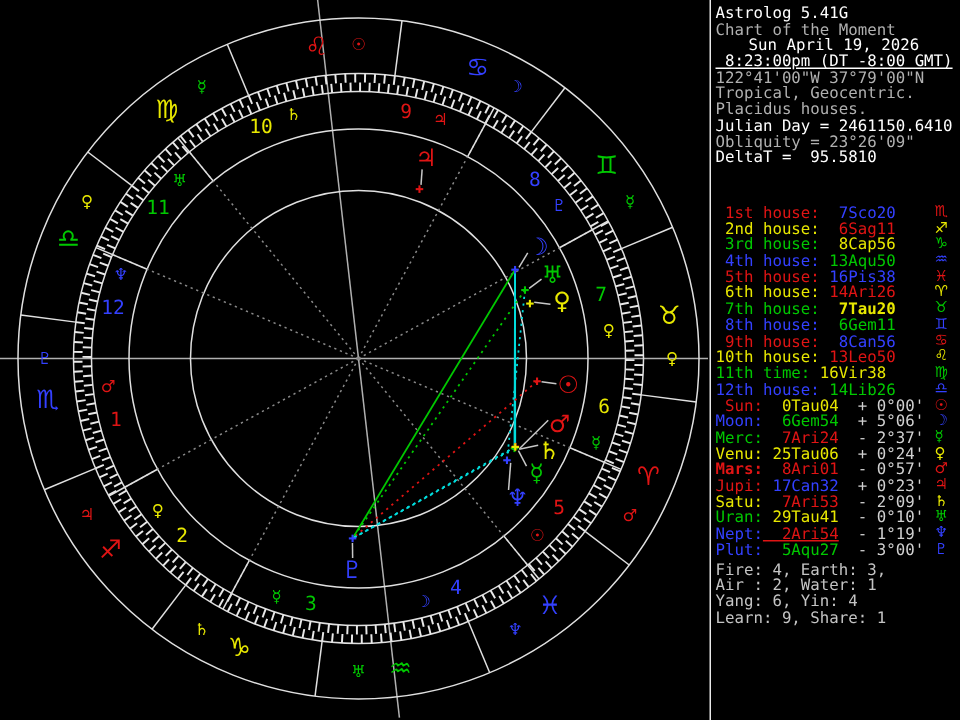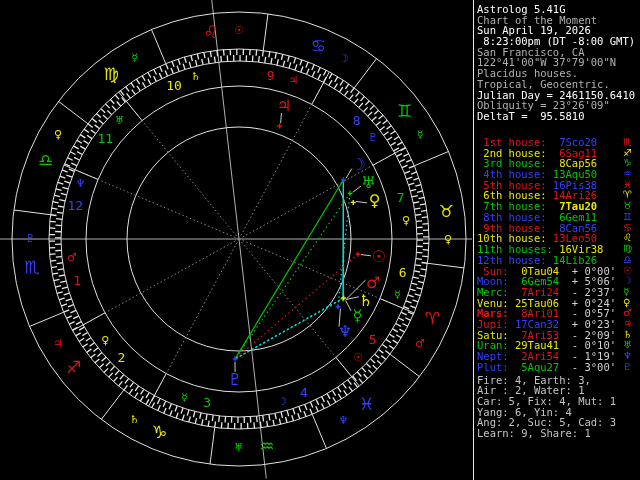--- a/index.html
+++ b/index.html
@@ -529,58 +529,55 @@
         <text x="368.35448560940586" y="182.88924298562688" fill="#00c800" font-size="16" font-family="&quot;DejaVu Sans&quot;, sans-serif" text-anchor="middle" dominant-baseline="central">♅</text>
         <text x="345.0369922775442" y="331.936302211418" fill="#3340ff" font-size="16" font-family="&quot;DejaVu Sans&quot;, sans-serif" text-anchor="middle" dominant-baseline="central">♆</text>
         <text x="234.85887689618684" y="379.9391751765245" fill="#3340ff" font-size="16" font-family="&quot;DejaVu Sans&quot;, sans-serif" text-anchor="middle" dominant-baseline="central">♇</text>
       </g>
     </svg>
   <div id="divider"></div>
   <div id="sidebar">
     <div class="blk" id="hdr" style="top:4px">
         <div class="ln"><span style="color: rgb(255, 255, 255);">Astrolog 5.41G</span></div>
         <div class="ln"><span style="color: rgb(176, 176, 176); margin-top: 46px;">Chart of the Moment</span></div>
-        <div class="ln"><span style="color: rgb(255, 255, 255);">Sun April 19, 2026</span></div>
-        <div class="ln"><span style="color: rgb(255, 255, 255);"> 8:23:00pm (DT -8:00 GMT)</span></div>
-        <div class="ln"><span style="color: rgb(176, 176, 176);">San Francisco, CA</span></div>
+        <div class="ln"><span style="color: rgb(255, 255, 255); margin-left: 22px;">Sun April 19, 2026</span></div>
+        <div class="ln"><span style="color: rgb(255, 255, 255); text-decoration: underline;"> 8:23:00pm (DT -8:00 GMT)</span></div>
         <div class="ln"><span style="color: rgb(176, 176, 176);">122°41'00"W 37°79'00"N</span></div>
+        <div class="ln"><span style="color: rgb(176, 176, 176);">Tropical, Geocentric.</span></div>
         <div class="ln"><span style="color: rgb(176, 176, 176);">Placidus houses.</span></div>
-        <div class="ln"><span style="color: rgb(176, 176, 176);">Tropical, Geocentric.</span></div>
         <div class="ln"><span style="color: rgb(255, 255, 255);">Julian Day = 2461150.6410</span></div>
         <div class="ln"><span style="color: rgb(176, 176, 176);">Obliquity = 23°26'09"</span></div>
         <div class="ln"><span style="color: rgb(255, 255, 255);">DeltaT =  95.5810</span></div>
       </div>
     <div class="blk" id="houses" style="top:137px">
         <div class="ln"><span style="color: rgb(224, 20, 20);"> 1st house:</span><span style="color: rgb(51, 64, 255);">  7Sco20</span><span class="g" style="color: rgb(224, 20, 20);">♏</span></div>
         <div class="ln"><span style="color: rgb(232, 232, 0);"> 2nd house:</span><span style="color: rgb(224, 20, 20);">  6Sag11</span><span class="g" style="color: rgb(232, 232, 0);">♐</span></div>
         <div class="ln"><span style="color: rgb(0, 200, 0);"> 3rd house:</span><span style="color: rgb(232, 232, 0);">  8Cap56</span><span class="g" style="color: rgb(0, 200, 0);">♑</span></div>
         <div class="ln"><span style="color: rgb(51, 64, 255);"> 4th house:</span><span style="color: rgb(0, 200, 0);"> 13Aqu50</span><span class="g" style="color: rgb(51, 64, 255);">♒</span></div>
         <div class="ln"><span style="color: rgb(224, 20, 20);"> 5th house:</span><span style="color: rgb(51, 64, 255);"> 16Pis38</span><span class="g" style="color: rgb(224, 20, 20);">♓</span></div>
         <div class="ln"><span style="color: rgb(232, 232, 0);"> 6th house:</span><span style="color: rgb(224, 20, 20);"> 14Ari26</span><span class="g" style="color: rgb(232, 232, 0);">♈</span></div>
         <div class="ln"><span style="color: rgb(0, 200, 0);"> 7th house:</span><span style="color: rgb(232, 232, 0); font-weight: bold;">  7Tau20</span><span class="g" style="color: rgb(0, 200, 0);">♉</span></div>
         <div class="ln"><span style="color: rgb(51, 64, 255);"> 8th house:</span><span style="color: rgb(0, 200, 0);">  6Gem11</span><span class="g" style="color: rgb(51, 64, 255);">♊</span></div>
         <div class="ln"><span style="color: rgb(224, 20, 20);"> 9th house:</span><span style="color: rgb(51, 64, 255);">  8Can56</span><span class="g" style="color: rgb(224, 20, 20);">♋</span></div>
         <div class="ln"><span style="color: rgb(232, 232, 0);">10th house:</span><span style="color: rgb(224, 20, 20);"> 13Leo50</span><span class="g" style="color: rgb(232, 232, 0);">♌</span></div>
-        <div class="ln"><span style="color: rgb(0, 200, 0);">11th houses:</span><span style="color: rgb(232, 232, 0);"> 16Vir38</span><span class="g" style="color: rgb(0, 200, 0);">♍</span></div>
+        <div class="ln"><span style="color: rgb(0, 200, 0);">11th time:</span><span style="color: rgb(232, 232, 0);"> 16Vir38</span><span class="g" style="color: rgb(0, 200, 0);">♍</span></div>
         <div class="ln"><span style="color: rgb(51, 64, 255);">12th house:</span><span style="color: rgb(0, 200, 0);"> 14Lib26</span><span class="g" style="color: rgb(51, 64, 255);">♎</span></div>
       </div>
     <div class="blk" id="plans" style="top:265.5px">
         <div class="ln"><span style="color: rgb(224, 20, 20);"> Sun:</span><span style="color: rgb(232, 232, 0);">  0Tau04</span><span style="color: rgb(208, 208, 208);">  + 0°00'</span><span class="g" style="color: rgb(224, 20, 20);">☉</span></div>
         <div class="ln"><span style="color: rgb(51, 64, 255);">Moon:</span><span style="color: rgb(0, 200, 0);">  6Gem54</span><span style="color: rgb(208, 208, 208);">  + 5°06'</span><span class="g" style="color: rgb(51, 64, 255);">☽</span></div>
         <div class="ln"><span style="color: rgb(0, 200, 0);">Merc:</span><span style="color: rgb(224, 20, 20);">  7Ari24</span><span style="color: rgb(208, 208, 208);">  - 2°37'</span><span class="g" style="color: rgb(0, 200, 0);">☿</span></div>
         <div class="ln"><span style="color: rgb(232, 232, 0);">Venu:</span><span style="color: rgb(232, 232, 0);"> 25Tau06</span><span style="color: rgb(208, 208, 208);">  + 0°24'</span><span class="g" style="color: rgb(232, 232, 0);">♀</span></div>
         <div class="ln"><span style="color: rgb(224, 20, 20); font-weight: bold;">Mars:</span><span style="color: rgb(224, 20, 20);">  8Ari01</span><span style="color: rgb(208, 208, 208);">  - 0°57'</span><span class="g" style="color: rgb(224, 20, 20);">♂</span></div>
         <div class="ln"><span style="color: rgb(224, 20, 20);">Jupi:</span><span style="color: rgb(51, 64, 255);"> 17Can32</span><span style="color: rgb(208, 208, 208);">  + 0°23'</span><span class="g" style="color: rgb(224, 20, 20);">♃</span></div>
         <div class="ln"><span style="color: rgb(232, 232, 0);">Satu:</span><span style="color: rgb(224, 20, 20);">  7Ari53</span><span style="color: rgb(208, 208, 208);">  - 2°09'</span><span class="g" style="color: rgb(232, 232, 0);">♄</span></div>
         <div class="ln"><span style="color: rgb(0, 200, 0);">Uran:</span><span style="color: rgb(232, 232, 0);"> 29Tau41</span><span style="color: rgb(208, 208, 208);">  - 0°10'</span><span class="g" style="color: rgb(0, 200, 0);">♅</span></div>
-        <div class="ln"><span style="color: rgb(51, 64, 255);">Nept:</span><span style="color: rgb(224, 20, 20);">  2Ari54</span><span style="color: rgb(208, 208, 208);">  - 1°19'</span><span class="g" style="color: rgb(51, 64, 255);">♆</span></div>
+        <div class="ln"><span style="color: rgb(51, 64, 255);">Nept:</span><span style="color: rgb(224, 20, 20); text-decoration: underline;">  2Ari54</span><span style="color: rgb(208, 208, 208);">  - 1°19'</span><span class="g" style="color: rgb(51, 64, 255);">♆</span></div>
         <div class="ln"><span style="color: rgb(51, 64, 255);">Plut:</span><span style="color: rgb(0, 200, 0);">  5Aqu27</span><span style="color: rgb(208, 208, 208);">  - 3°00'</span><span class="g" style="color: rgb(51, 64, 255);">♇</span></div>
       </div>
     <div class="blk" id="stats" style="top:374.5px">
         <div class="ln"><span style="color: rgb(196, 196, 196);">Fire: 4, Earth: 3,</span></div>
         <div class="ln"><span style="color: rgb(196, 196, 196);">Air : 2, Water: 1</span></div>
-        <div class="ln"><span style="color: rgb(196, 196, 196);">Car: 5, Fix: 4, Mut: 1</span></div>
         <div class="ln"><span style="color: rgb(196, 196, 196);">Yang: 6, Yin: 4</span></div>
-        <div class="ln"><span style="color: rgb(196, 196, 196);">Ang: 2, Suc: 5, Cad: 3</span></div>
         <div class="ln"><span style="color: rgb(196, 196, 196);">Learn: 9, Share: 1</span></div>
       </div>
   </div>
 </div>
 
 </body></html>

